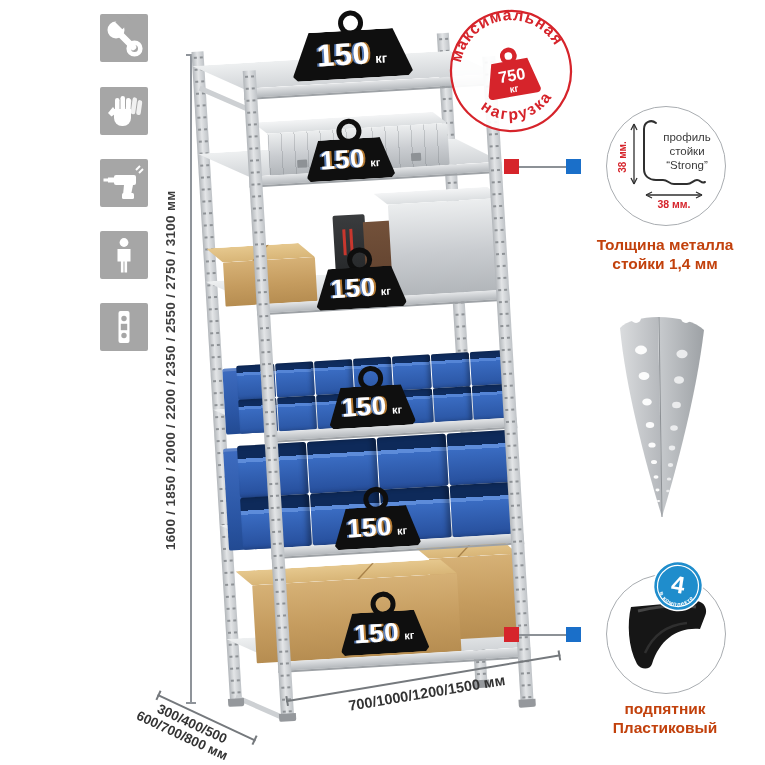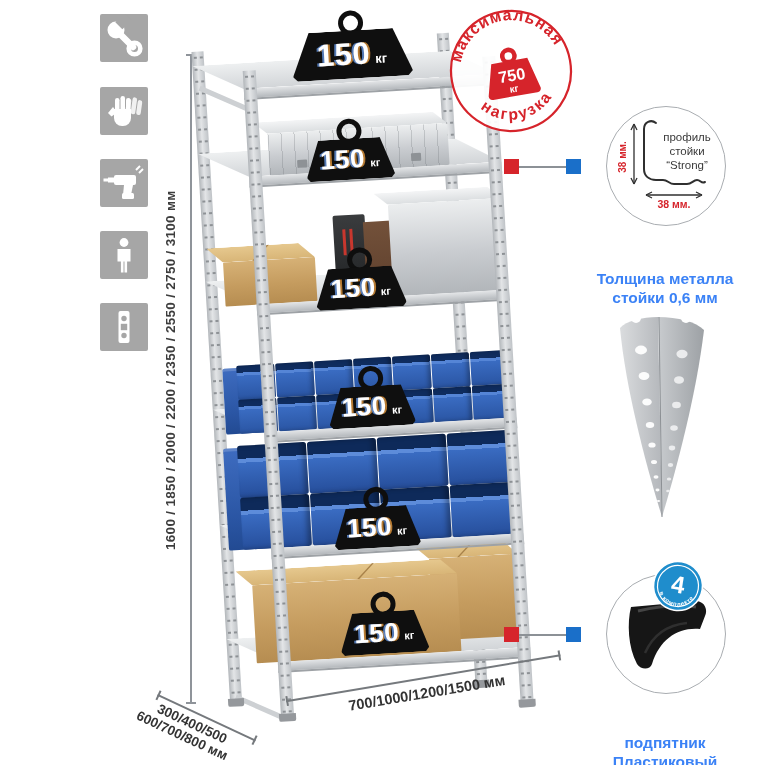--- a/index.html
+++ b/index.html
@@ -73,21 +73,21 @@
         text-shadow:-2px 0 0 rgba(95,140,210,.85),2px 0 0 rgba(225,150,60,.8);}
   .weight .unit{color:#fff;font-weight:bold;font-size:11px;margin:8px 0 0 5px;}
   .weight.lg .val{font-size:31px;} .weight.lg .unit{font-size:13px;margin-top:10px;}
 
   
   .sq{position:absolute;width:15px;height:15px;z-index:12;}
   .cline{position:absolute;height:2px;background:#8c9196;z-index:11;}
 
   
   .circle-fig{position:absolute;width:118px;height:118px;border:1.5px solid #a9adb1;border-radius:50%;background:#fff;z-index:12;}
-  .caption{position:absolute;width:180px;text-align:center;font-size:15.5px;font-weight:bold;color:#3b82f6;line-height:1.22;margin-top:34px;}
+  .caption{position:absolute;width:180px;text-align:center;font-size:15.5px;font-weight:bold;color:#c2410c;line-height:1.22;}
   .stamp{position:absolute;left:448px;top:8px;z-index:10;transform:rotate(-10deg);}
   .badge{position:absolute;left:652px;top:560px;z-index:14;transform:rotate(9deg);}
 
   
   .dim-line{position:relative;height:2px;background:#75797d;}
   .dim-line::before,.dim-line::after{content:"";position:absolute;top:-4px;width:2px;height:10px;background:#75797d;}
   .dim-line::before{left:0;} .dim-line::after{right:0;}
   .dim-label{font-weight:bold;color:#333;}
 </style>
 </head>
@@ -324,21 +324,21 @@
       </g>
       <text x="19" y="50" transform="rotate(-90 19 50)" text-anchor="middle" font-size="10" font-weight="bold" fill="#d6242b">38 мм.</text>
       <text x="67" y="101" text-anchor="middle" font-size="10.5" font-weight="bold" fill="#d6242b">38 мм.</text>
       <text x="80" y="34" text-anchor="middle" font-size="11.5" fill="#3a3a3a">профиль</text>
       <text x="80" y="48" text-anchor="middle" font-size="11.5" fill="#3a3a3a">стойки</text>
       <text x="80" y="62" text-anchor="middle" font-size="11.5" fill="#3a3a3a">“Strong”</text>
     </svg>
   </div>
   <div class="caption" style="left:575px;top:236px;">
     <div>Толщина металла</div>
-    <div>стойки 0,6 мм</div>
+    <div>стойки 1,4 мм</div>
   </div>
 
   <svg style="position:absolute;left:600px;top:312px;" width="126" height="215" viewBox="0 0 126 215">
     <defs>
       <linearGradient id="gL" x1="0" y1="0" x2="1" y2="0">
         <stop offset="0" stop-color="#dadcde"></stop>
           <stop offset="1" stop-color="#b4b7bb"></stop>
       </linearGradient>
       <linearGradient id="gR" x1="0" y1="0" x2="1" y2="0">
         <stop offset="0" stop-color="#c8cbce"></stop>

